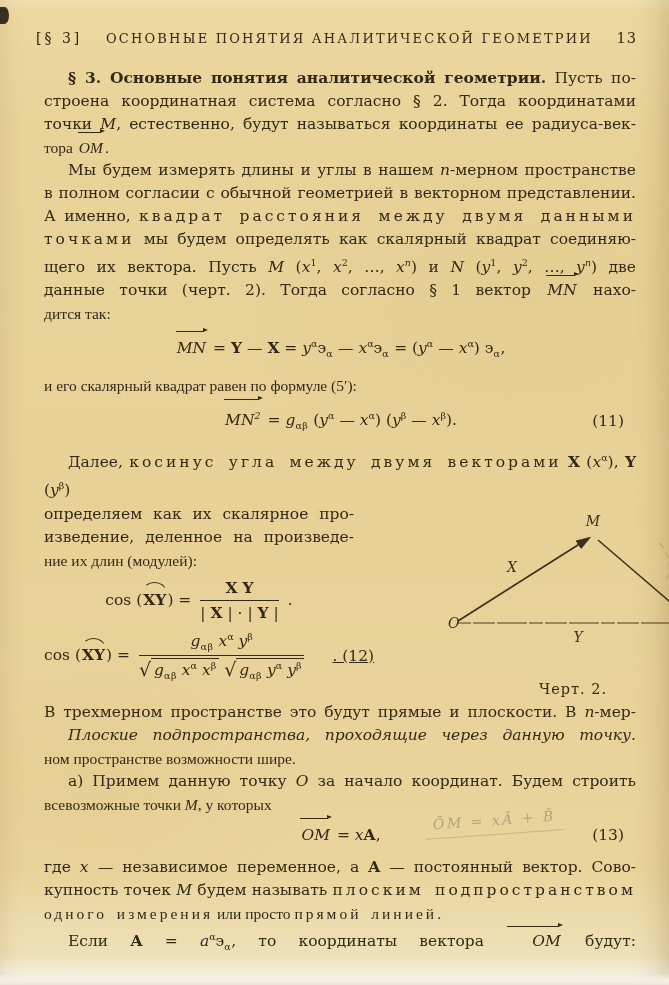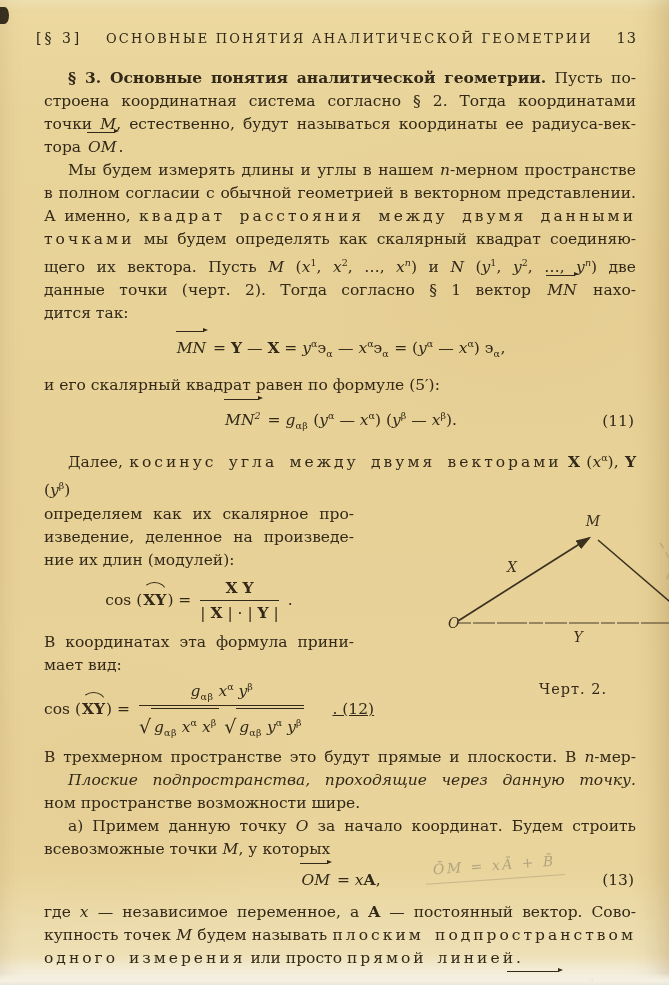--- a/index.html
+++ b/index.html
@@ -14,42 +14,42 @@
     box-shadow: inset -22px 0 30px -18px rgba(120,85,30,.28), inset 14px 0 24px -16px rgba(120,85,30,.18), inset 0 10px 18px -12px rgba(255,250,230,.5);
   }
   .corner-mark{position:absolute;left:0;top:7px;width:9px;height:17px;background:#241d12;border-radius:0 80% 80% 0;opacity:.9;}
   .bottom-strip{position:absolute;left:0;bottom:0;width:100%;height:11px;background:linear-gradient(180deg,rgba(246,242,230,.2),#f4f0e2 60%,#e9e5d8);}
   .header{display:flex;align-items:baseline;margin:30px 32px 0 36px;font-size:14px;letter-spacing:1px;}
   .h-left{letter-spacing:3px;white-space:nowrap;}
   .h-title{flex:1;text-align:center;letter-spacing:2.2px;font-size:13px;white-space:nowrap;}
   .h-page{white-space:nowrap;font-size:14.5px;text-align:right;}
   .body{margin:20px 33px 0 36px;width:600px;font-size:15.5px;line-height:23px;}
   .line{text-align:justify;text-align-last:justify;margin-left:8px;}
-  .line.short{text-align-last:left;}
+  .line.short{text-align-last:left;font-family:Liberation Serif, serif;}
   .line.c{text-align:center;text-align-last:center;}
   .line.in{text-indent:24px;}
   .i{font-style:italic;}
   .b{font-weight:bold;}
   .sp{letter-spacing:3px;word-spacing:3px;}
   .sup{font-size:9.5px;vertical-align:6px;letter-spacing:0;}
   .sub{font-size:9.5px;vertical-align:-4px;letter-spacing:.5px;}
   .sup.i,.sub.i{font-style:italic;}
   .vec{position:relative;display:inline-block;font-style:italic;padding:0 2px;}
   .vec::before{content:"";position:absolute;left:1px;right:4px;top:-4px;border-top:1.3px solid currentColor;}
   .vec::after{content:"";position:absolute;right:-2px;top:-7px;border:2.6px solid transparent;border-left:5px solid currentColor;}
   .hat{position:relative;display:inline-block;padding:0 1px;}
   .hat::before{content:"";position:absolute;left:4%;right:4%;top:-5px;height:7px;border:1.5px solid transparent;border-top:1.6px solid currentColor;border-radius:50%/100% 100% 0 0;}
   .frac{display:inline-block;vertical-align:middle;text-align:center;margin:0 4px;line-height:1.25;}
   .frac .num{display:block;border-bottom:1.2px solid currentColor;padding:0 6px 2px;}
   .frac .den{display:block;padding-top:2px;}
-  .ovl{display:inline-block;border-top:1.1px solid currentColor;padding:9px 3px 0;line-height:1.15;text-align:right;}
+  .ovl{display:inline-block;border-top:1.1px solid currentColor;padding:2px 3px 0;line-height:1.15;text-align:right;}
   .rad{font-size:19px;line-height:1;vertical-align:-1px;}
   .eqrow{position:relative;margin:6px 0 7px;}
   .eqrow .line{line-height:26px;}
-  .eqtag{position:absolute;right:2px;top:50%;transform:translateY(-50%);}
+  .eqtag{position:absolute;right:12px;top:50%;transform:translateY(-50%);}
   .eqrow-inline{position:relative;margin:4px 0 7px;display:flex;align-items:center;}
   .eqrow-inline .eq{flex:0 0 auto;}
   .eqtag-inline{margin-left:24px;text-decoration:underline;}
   .cols{display:flex;margin-top:1px;gap:10px;}
   .col-l{width:402px;flex:0 0 auto;}
   .narrow{width:318px;}
   .col-r{flex:1;padding-top:8px;}
   .figwrap{position:relative;width:100%;}
   .figcap{text-align:center;font-size:14.5px;margin-top:10px;letter-spacing:1px;}
   .flbl{font-style:italic;font-size:14px;fill:#3a3020;font-family:"DejaVu Serif",serif;}
@@ -116,24 +116,20 @@
         <div class="tb narrow">
             <div class="line"><span>определяем как их скалярное про-</span></div>
             <div class="line"><span>изведение, деленное на произведе-</span></div>
             <div class="line short"><span>ние их длин (модулей):</span></div>
           </div>
         <div class="eqrow narrow">
           <div class="eq">
               <div class="line c"><span>cos (</span><span class="hat"><span class="b">X</span><span class="b">Y</span></span><span>) = </span><span class="frac"><span class="num"><span class="b">X</span><span> </span><span class="b">Y</span></span><span class="den"><span>| </span><span class="b">X</span><span> | · | </span><span class="b">Y</span><span> |</span></span></span><span> .</span></div>
             </div>
         </div>
-        <div class="tb narrow">
-            <div class="line"><span>В координатах эта формула прини-</span></div>
-            <div class="line short"><span>мает вид:</span></div>
-          </div>
         <div class="eqrow-inline">
           <div class="eq">
               <div class="line c"><span>cos (</span><span class="hat"><span class="b">X</span><span class="b">Y</span></span><span>) = </span><span class="frac"><span class="num"><span class="i">g</span><span class="sub">αβ</span><span> </span><span class="i">x</span><span class="sup">α</span><span> </span><span class="i">y</span><span class="sup">β</span></span><span class="den"><span class="rad">√</span><span class="ovl"><span class="i">g</span><span class="sub">αβ</span><span> </span><span class="i">x</span><span class="sup">α</span><span> </span><span class="i">x</span><span class="sup">β</span></span><span> </span><span class="rad">√</span><span class="ovl"><span class="i">g</span><span class="sub">αβ</span><span> </span><span class="i">y</span><span class="sup">α</span><span> </span><span class="i">y</span><span class="sup">β</span></span></span></span></div>
             </div>
           <span class="eqtag-inline">. (12)</span>
         </div>
       </div>
       <div class="col-r">
         <div class="figwrap">
           <svg width="250" height="150" viewBox="0 0 250 150">

